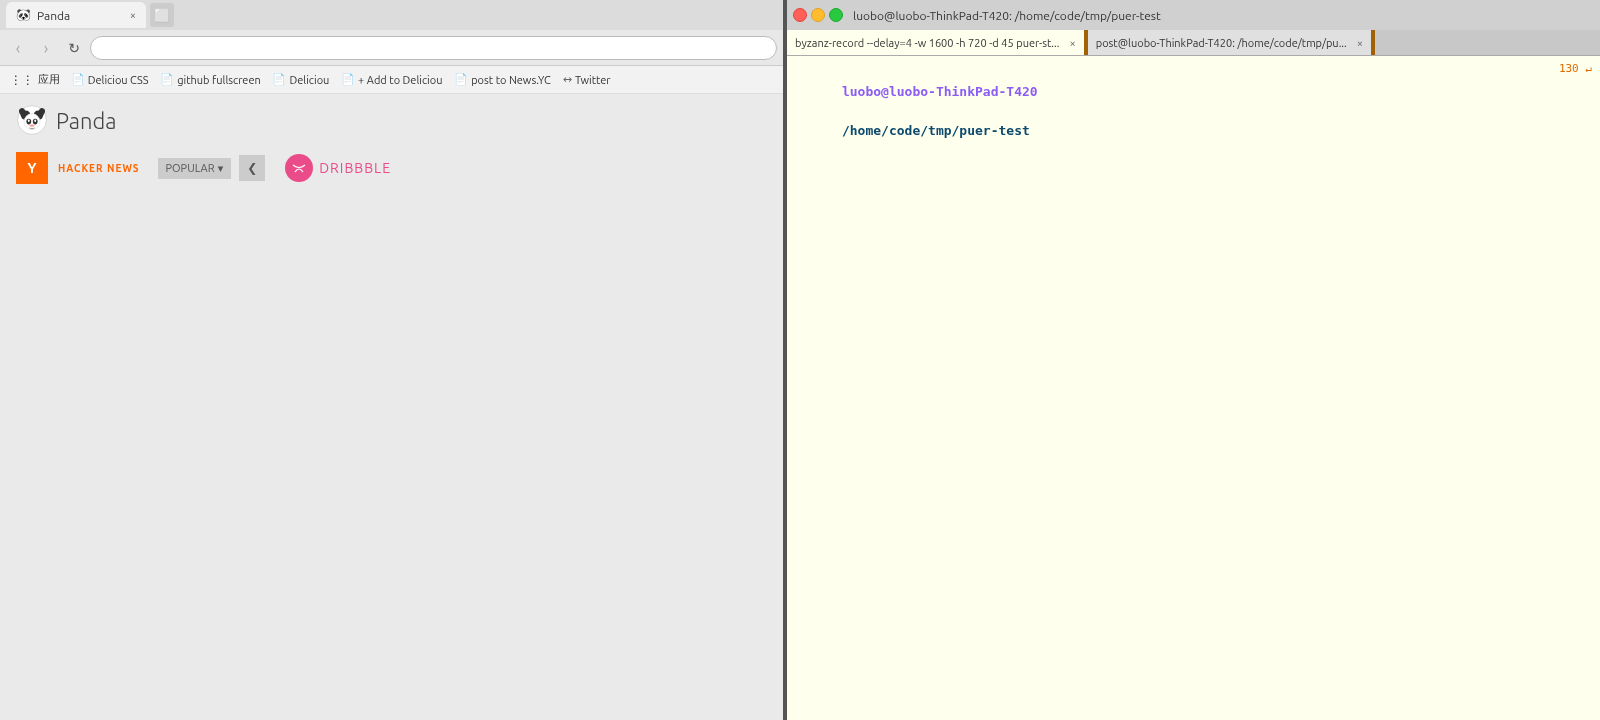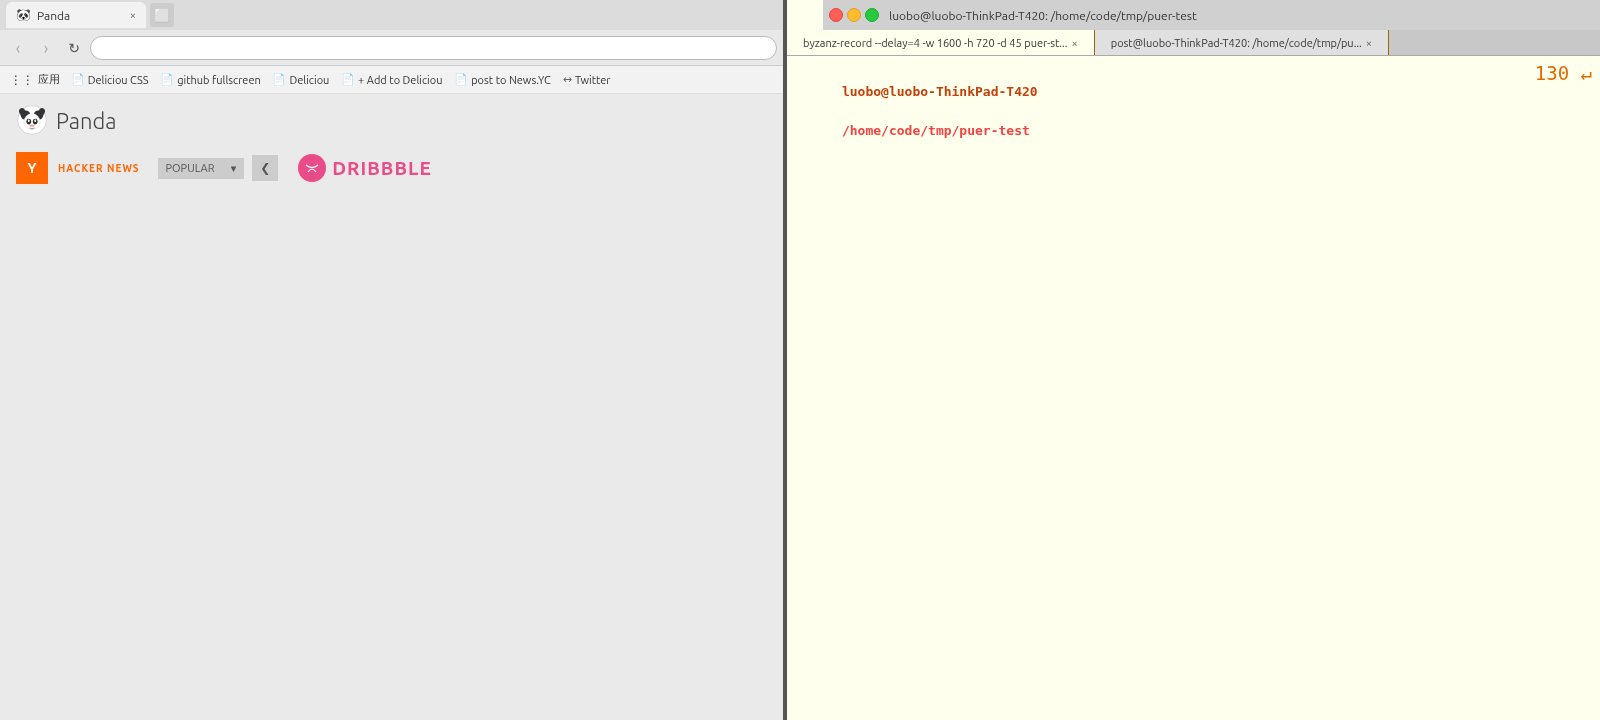--- a/index.html
+++ b/index.html
@@ -166,21 +166,21 @@
       font-weight: bold;
       font-size: 10px;
       padding: 0 10px;
       letter-spacing: 1px;
     }
     .popular-btn {
       background: #ccc;
       color: #555;
       font-size: 11px;
       padding: 4px 8px;
-      display: flex; align-items: center; gap: 16px;
+      display: flex; align-items: center; gap: 3px;
       cursor: pointer;
     }
     .arrow-left-btn {
       background: #ccc;
       color: #555;
       width: 26px; height: 26px;
       display: flex; align-items: center; justify-content: center;
       cursor: pointer;
       font-size: 12px;
     }
@@ -194,22 +194,22 @@
     .dribbble-icon {
       width: 28px; height: 28px;
       background: #ea4c89;
       border-radius: 50%;
       display: flex; align-items: center; justify-content: center;
       color: white;
       font-size: 10px;
     }
     .dribbble-label {
       color: #ea4c89;
-      font-weight: bold;
-      font-size: 19px;
+      font-weight: normal;
+      font-size: 14px;
       letter-spacing: 1px;
     }
 
     
     #divider {
       position: absolute;
       left: 783px; top: 0;
       width: 4px; height: 720px;
       background: #555;
       z-index: 10;
@@ -226,21 +226,20 @@
     }
 
     
     #terminal-titlebar {
       height: 30px;
       background: #d0d0d0;
       display: flex;
       align-items: center;
       padding: 0 6px;
       gap: 4px;
-      margin-left: 36px;
     }
     .term-win-btn {
       width: 14px; height: 14px;
       border-radius: 50%;
       border: 1px solid #999;
     }
     .term-win-close { background: #ff5f57; border-color: #e0443e; }
     .term-win-min { background: #ffbd2e; border-color: #dfa123; }
     .term-win-max { background: #28c940; border-color: #1aab29; }
     #terminal-title {
@@ -255,25 +254,26 @@
     #terminal-tabs {
       height: 26px;
       background: #c8c8c8;
       display: flex;
       align-items: stretch;
       border-bottom: 1px solid #aaa;
     }
     .term-tab {
       display: flex;
       align-items: center;
-      padding: 0 16px;
+      padding: 0 8px;
       font-size: 11px;
       color: #333;
       background: #e0e0e0;
-      border-right: 1px solid #a16207;
+      border-right: 4px solid #a16207;
+      gap: 6px;
       white-space: nowrap;
       overflow: hidden;
       max-width: 380px;
     }
     .term-tab.active {
       background: #ffffed;
     }
     .term-tab-close {
       color: #666;
       font-size: 11px;
@@ -288,37 +288,37 @@
       padding: 6px 8px;
       font-family: 'DejaVu Sans Mono', 'Courier New', monospace;
       font-size: 13px;
       position: relative;
       overflow: hidden;
     }
     .term-line {
       line-height: 1.5;
       white-space: pre;
     }
-    .term-user { color: #c2410c; font-weight: bold; }
-    .term-path { color: #ef4444; font-weight: bold; }
+    .term-user { color: #8b5cf6; font-weight: bold; }
+    .term-path { color: #0c4a6e; font-weight: bold; }
     .term-prompt { color: #333; }
     .term-cmd { color: #333; }
     .term-cursor {
       display: inline-block;
       width: 8px; height: 14px;
       background: #333;
       vertical-align: middle;
     }
     .term-line-number {
       position: absolute;
       right: 8px;
       top: 6px;
       color: #e06c00;
       font-family: 'DejaVu Sans Mono', monospace;
-      font-size: 19px;
+      font-size: 11px;
     }
     .term-enter-symbol {
       color: #e06c00;
     }
   </style>
 </head>
 <body>
 
 <div id="browser">
 

